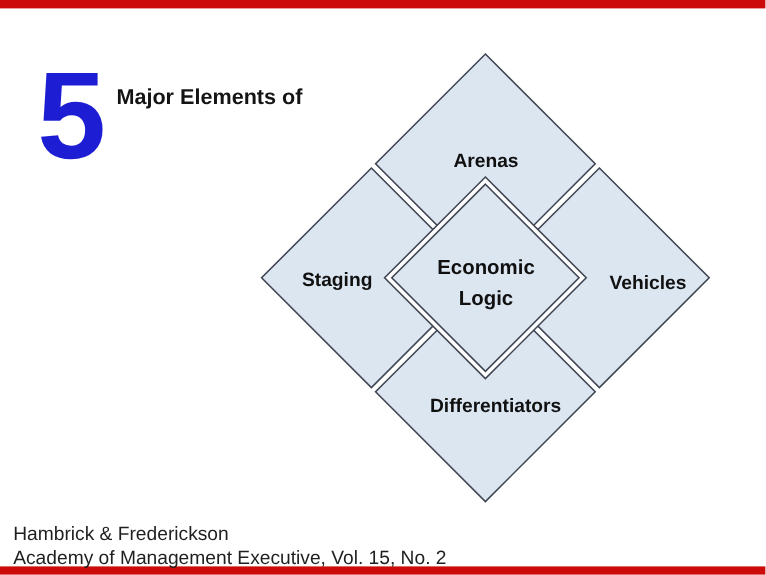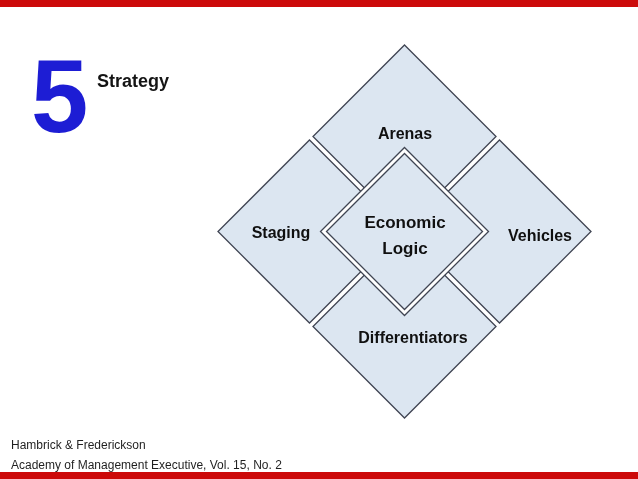--- a/index.html
+++ b/index.html
@@ -55,39 +55,39 @@
     font-weight: bold;
     fill: #101010;
   }
   .node-label { font-size: 16px; }
   .center-label { font-size: 17px; }
 
   .footer {
     position: absolute;
     left: 11px;
     top: 436px;
-    font-size: 12px;
+    font-size: 16px;
     line-height: 19.5px;
     font-weight: normal;
     color: #1f1f1f;
   }
 </style>
 </head>
 <body>
 
 <div class="slide">
 
   <div class="accent-bar top" style="background-color: rgb(204, 10, 10);"></div>
 
   <div class="accent-bar bottom" style="background-color: rgb(204, 10, 10);"></div>
 
   <div class="big-number" style="color: rgb(29, 29, 212);">5</div>
 
   <div class="slide-title">
-    <div>Strategy</div>
+    <div>Major Elements of</div>
   </div>
 
   <svg class="diagram-svg" viewBox="0 0 638 479">
 
     <polygon points="404.5,45 496,136.5 404.5,228 313,136.5" stroke-width="1.3" stroke="#3f4452" fill="#dce6f1"></polygon>
     <polygon points="499.5,140 591,231.5 499.5,323 408,231.5" stroke-width="1.3" stroke="#3f4452" fill="#dce6f1"></polygon>
     <polygon points="404.5,235 496,326.5 404.5,418 313,326.5" stroke-width="1.3" stroke="#3f4452" fill="#dce6f1"></polygon>
     <polygon points="309.5,140 401,231.5 309.5,323 218,231.5" stroke-width="1.3" stroke="#3f4452" fill="#dce6f1"></polygon>
 
     <polygon points="404.5,147.5 488.5,231.5 404.5,315.5 320.5,231.5" stroke-width="1.3" stroke="#3f4452" fill="#ffffff"></polygon>

